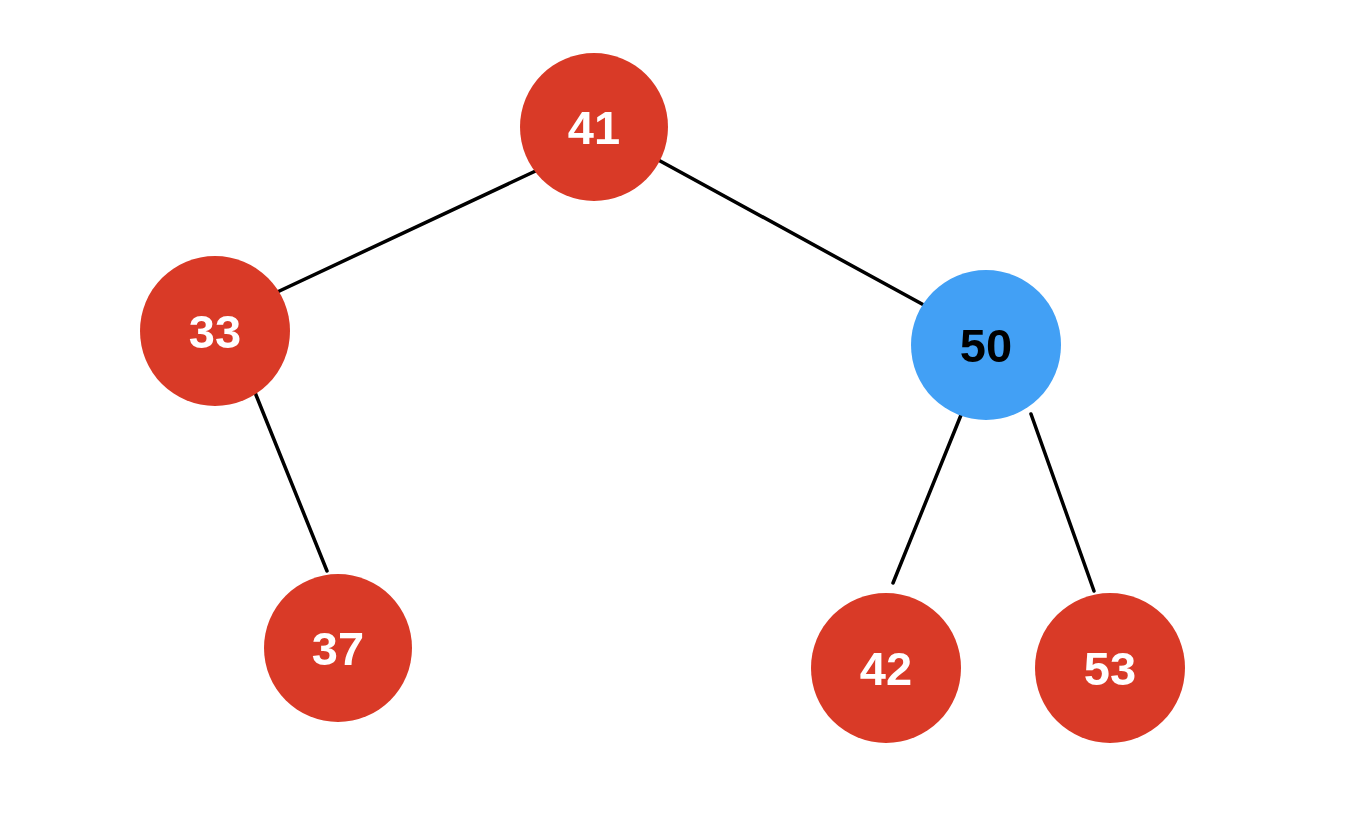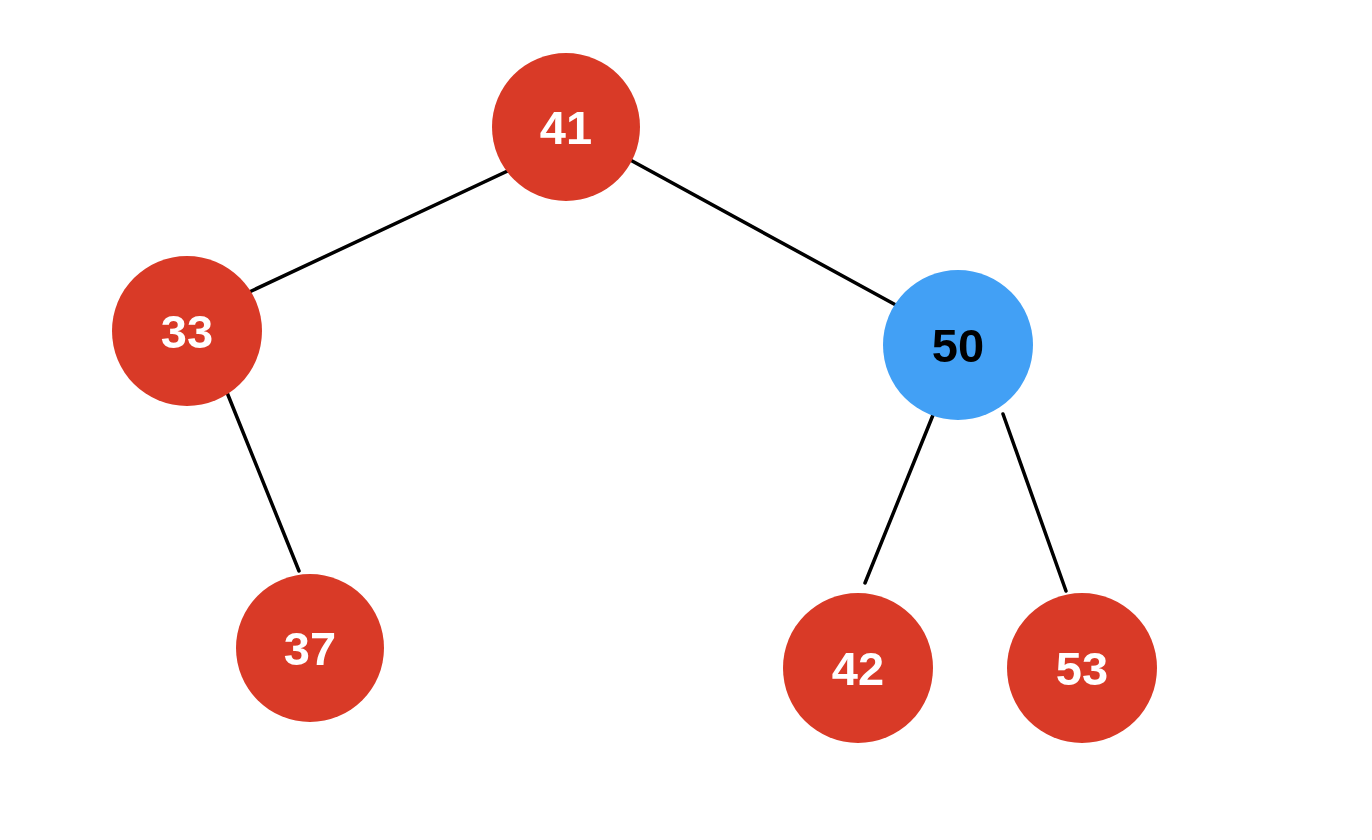--- a/index.html
+++ b/index.html
@@ -8,20 +8,21 @@
     width: 1372px;
     height: 840px;
     background: #ffffff;
     overflow: hidden;
   }
   .canvas-wrap {
     position: relative;
     width: 1206px;
     height: 840px;
     font-family: "Liberation Sans", sans-serif;
+    padding-left: 28px;
   }
   svg { display: block; }
   .edge {
     fill: none;
     stroke-width: 3.5;
     stroke-linecap: round;
   }
   .node-circle { cursor: pointer; }
   .node-label {
     font-family: "Liberation Sans", sans-serif;

